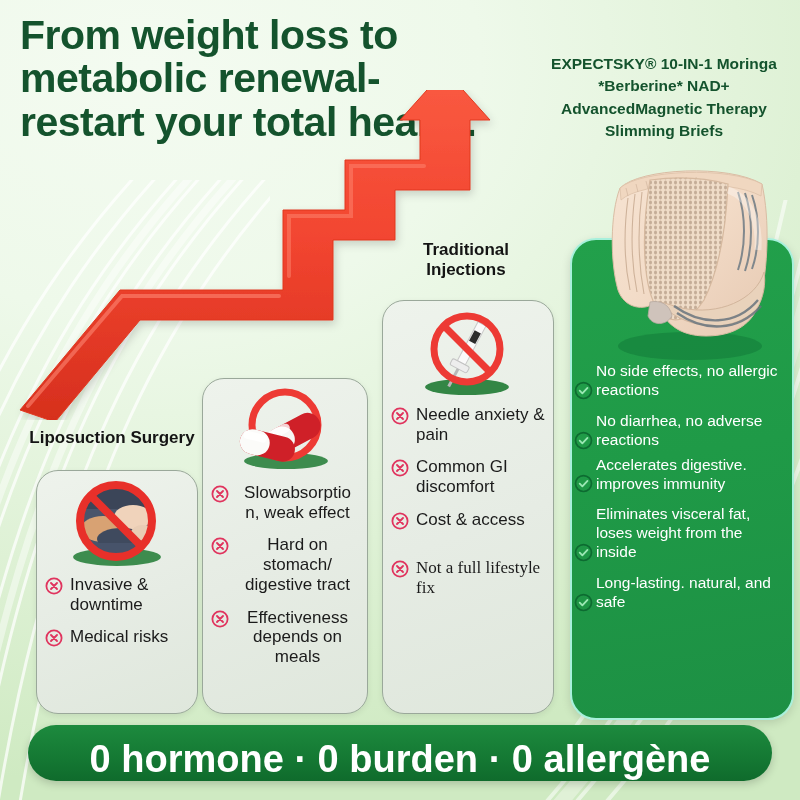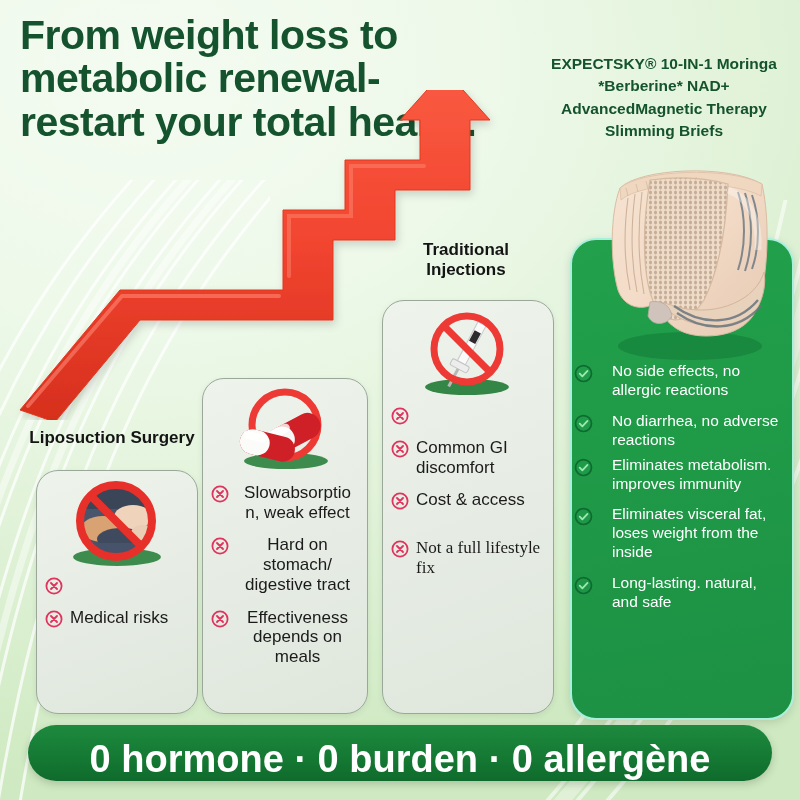--- a/index.html
+++ b/index.html
@@ -57,21 +57,21 @@
   
   #green-card{
     position:absolute;left:570px;top:238px;width:220px;height:478px;
     border-radius:26px;
     background:linear-gradient(170deg,#22a04b 0%,#1f9a47 45%,#1d9044 100%);
     border:2px solid #a8f0dc;
     box-shadow:0 3px 10px rgba(0,0,0,.13);
   }
   #product-photo{position:absolute;left:578px;top:150px;width:214px;height:215px;}
   #benefits{position:absolute;left:574px;top:362px;width:212px;}
-  .ben{display:flex;align-items:flex-start;gap:19px;margin-bottom:12px;}
+  .ben{display:flex;align-items:flex-end;gap:3px;margin-bottom:12px;}
   .ben .btxt{color:#ffffff;font-size:15.5px;line-height:1.22;}
   .ci{flex:0 0 auto;width:19px;height:19px;margin-top:2px;}
 
   
   #banner{
     position:absolute;left:28px;top:725px;width:744px;height:56px;
     border-radius:28px;
     background:linear-gradient(180deg,#1d8a3e 0%,#157a34 55%,#0f6b2c 100%);
     box-shadow:0 3px 8px rgba(0,0,0,.18);
     display:flex;align-items:flex-end;justify-content:center;
@@ -176,20 +176,21 @@
         <circle cx="57" cy="44" r="36" fill="none" stroke="#e8302a" stroke-width="8"></circle>
         <line x1="31" y1="18" x2="83" y2="70" stroke="#e8302a" stroke-width="8"></line>
       </svg>
     </div>
     <div class="bullets">
       <div class="bullet">
         <svg class="xi" viewBox="0 0 18 18">
           <circle cx="9" cy="9" r="7.6" fill="none" stroke="#e0345e" stroke-width="1.8"></circle>
           <path d="M6 6 L12 12 M12 6 L6 12" stroke="#e0345e" stroke-width="1.9" stroke-linecap="round"></path>
         </svg>
+        <span class="btxt">Invasive &amp; downtime</span>
       </div>
       <div class="bullet">
         <svg class="xi" viewBox="0 0 18 18">
           <circle cx="9" cy="9" r="7.6" fill="none" stroke="#e0345e" stroke-width="1.8"></circle>
           <path d="M6 6 L12 12 M12 6 L6 12" stroke="#e0345e" stroke-width="1.9" stroke-linecap="round"></path>
         </svg>
         <span class="btxt">Medical risks</span>
       </div>
     </div>
   </div>
@@ -253,20 +254,21 @@
         <circle cx="64" cy="42" r="33" fill="none" stroke="#ed3a34" stroke-width="7"></circle>
         <line x1="41" y1="19" x2="87" y2="65" stroke="#ed3a34" stroke-width="7"></line>
       </svg>
     </div>
     <div class="bullets">
       <div class="bullet">
         <svg class="xi" viewBox="0 0 18 18">
           <circle cx="9" cy="9" r="7.6" fill="none" stroke="#e0345e" stroke-width="1.8"></circle>
           <path d="M6 6 L12 12 M12 6 L6 12" stroke="#e0345e" stroke-width="1.9" stroke-linecap="round"></path>
         </svg>
+        <span class="btxt">Needle anxiety &amp; pain</span>
       </div>
       <div class="bullet">
         <svg class="xi" viewBox="0 0 18 18">
           <circle cx="9" cy="9" r="7.6" fill="none" stroke="#e0345e" stroke-width="1.8"></circle>
           <path d="M6 6 L12 12 M12 6 L6 12" stroke="#e0345e" stroke-width="1.9" stroke-linecap="round"></path>
         </svg>
         <span class="btxt">Common GI discomfort</span>
       </div>
       <div class="bullet">
         <svg class="xi" viewBox="0 0 18 18">
@@ -370,21 +372,21 @@
         <circle cx="10" cy="10" r="8.4" fill="none" stroke="#0d6b31" stroke-width="1.8"></circle>
         <path d="M6 10.2 L8.8 13 L14.2 7.2" fill="none" stroke="#9be8b4" stroke-width="1.9" stroke-linecap="round" stroke-linejoin="round"></path>
       </svg>
       <span class="btxt">No diarrhea, no adverse reactions</span>
     </div>
     <div class="ben">
       <svg class="ci" viewBox="0 0 20 20">
         <circle cx="10" cy="10" r="8.4" fill="none" stroke="#0d6b31" stroke-width="1.8"></circle>
         <path d="M6 10.2 L8.8 13 L14.2 7.2" fill="none" stroke="#9be8b4" stroke-width="1.9" stroke-linecap="round" stroke-linejoin="round"></path>
       </svg>
-      <span class="btxt">Eliminates metabolism. improves immunity</span>
+      <span class="btxt">Accelerates digestive. improves immunity</span>
     </div>
     <div class="ben">
       <svg class="ci" viewBox="0 0 20 20">
         <circle cx="10" cy="10" r="8.4" fill="none" stroke="#0d6b31" stroke-width="1.8"></circle>
         <path d="M6 10.2 L8.8 13 L14.2 7.2" fill="none" stroke="#9be8b4" stroke-width="1.9" stroke-linecap="round" stroke-linejoin="round"></path>
       </svg>
       <span class="btxt">Eliminates visceral fat, loses weight from the inside</span>
     </div>
     <div class="ben">
       <svg class="ci" viewBox="0 0 20 20">

